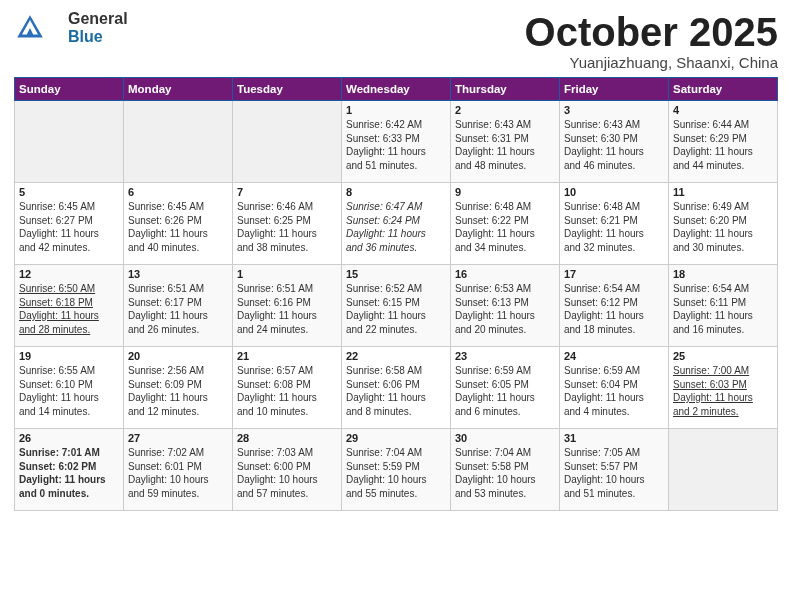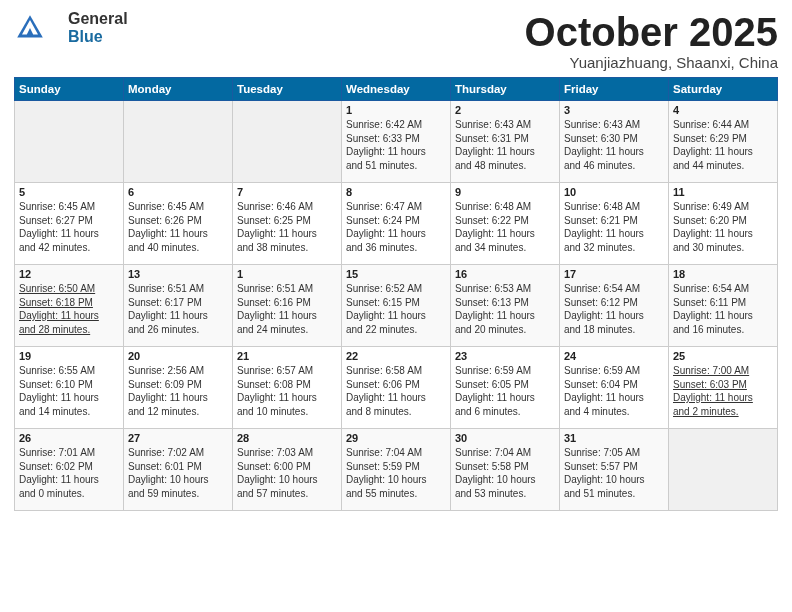--- a/index.html
+++ b/index.html
@@ -56,21 +56,21 @@
     }
     .location-title {
       font-size: 15px;
       color: #444;
     }
     table {
       width: 100%;
       border-collapse: collapse;
     }
     thead tr th {
-      background-color: #0369a1;
+      background-color: #701a75;
       color: #fff;
       font-size: 11.5px;
       font-weight: bold;
       padding: 5px 4px;
       text-align: left;
       border: 1px solid #1a5aa0;
     }
     tbody tr td {
       border: 1px solid #ccc;
       vertical-align: top;
@@ -184,21 +184,21 @@
           </td>
           <td>
             <span class="day-num">7</span>
             <div class="day-info" style="white-space: pre-line;">Sunrise: 6:46 AM
 Sunset: 6:25 PM
 Daylight: 11 hours
 and 38 minutes.</div>
           </td>
           <td>
             <span class="day-num">8</span>
-            <div class="day-info" style="white-space: pre-line;">Sunrise: 6:47 AM
+            <div class="day-info" style="white-space: pre-line; font-style: italic;">Sunrise: 6:47 AM
 Sunset: 6:24 PM
 Daylight: 11 hours
 and 36 minutes.</div>
           </td>
           <td>
             <span class="day-num">9</span>
             <div class="day-info" style="white-space: pre-line;">Sunrise: 6:48 AM
 Sunset: 6:22 PM
 Daylight: 11 hours
 and 34 minutes.</div>
@@ -316,21 +316,21 @@
             <span class="day-num">25</span>
             <div class="day-info" style="white-space: pre-line; text-decoration: underline;">Sunrise: 7:00 AM
 Sunset: 6:03 PM
 Daylight: 11 hours
 and 2 minutes.</div>
           </td>
         </tr>
         <tr>
           <td>
             <span class="day-num">26</span>
-            <div class="day-info" style="white-space: pre-line;">Sunrise: 7:01 AM
+            <div class="day-info" style="white-space: pre-line; font-weight: bold;">Sunrise: 7:01 AM
 Sunset: 6:02 PM
 Daylight: 11 hours
 and 0 minutes.</div>
           </td>
           <td>
             <span class="day-num">27</span>
             <div class="day-info" style="white-space: pre-line;">Sunrise: 7:02 AM
 Sunset: 6:01 PM
 Daylight: 10 hours
 and 59 minutes.</div>

